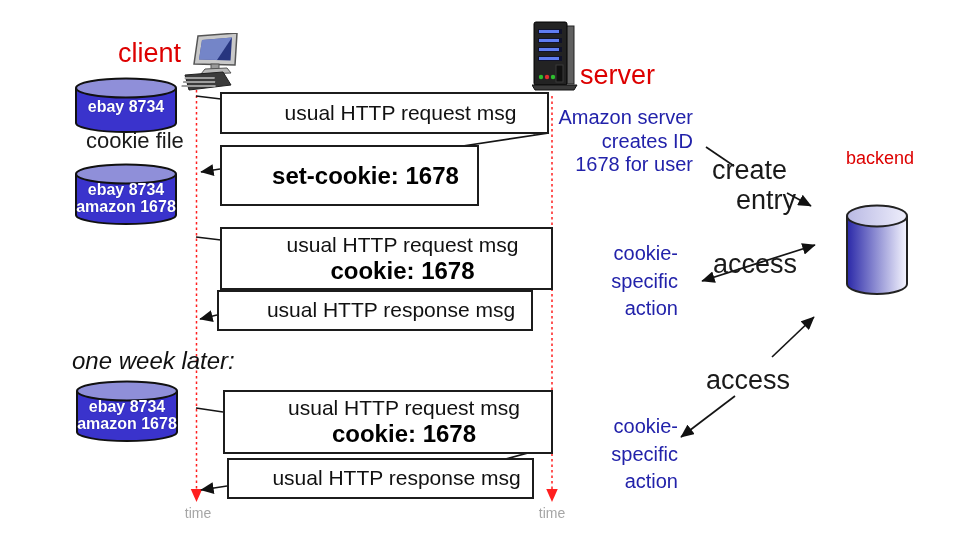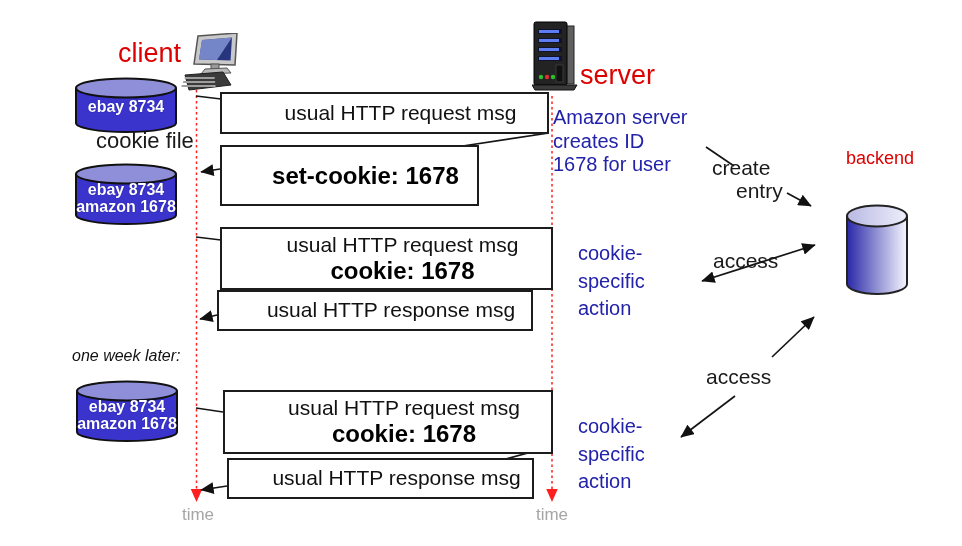--- a/index.html
+++ b/index.html
@@ -1,30 +1,30 @@
 <!DOCTYPE html>
 <html><head>
 <meta charset="utf-8">
 <style>
   html,body{margin:0;padding:0;background:#fff;}
   #stage{position:relative;width:962px;height:528px;background:#ffffff;overflow:hidden;
          font-family:"Liberation Sans",sans-serif;color:#111;}
   .abs{position:absolute;}
   .red-label{color:#dd0000;font-size:27px;}
-  .blue-note{color:#2222aa;font-size:20px;line-height:1.18;text-align:left;}
+  .blue-note{color:#2222aa;font-size:20px;line-height:1.18;text-align:right;}
   .msg-box{position:absolute;background:#fff;border:2px solid #1c1c1c;
            display:flex;flex-direction:column;align-items:center;justify-content:center;
            text-align:center;line-height:1.15;padding-left:32px;}
   .msg-line{font-size:21px;color:#111;}
   .msg-bold{font-size:24px;font-weight:bold;color:#000;}
   .cyl-text{position:absolute;width:100%;text-align:center;color:#ffffff;
             font-weight:bold;font-size:16px;line-height:1.15;text-shadow:0 0 1px #00008b;}
-  .black-label{color:#1a1a1a;font-size:21px;}
-  .time-label{color:#a6a6a6;font-size:17px;text-align:center;width:52px;}
-  .italic-note{font-style:italic;font-size:16px;color:#111;}
+  .black-label{color:#1a1a1a;font-size:27px;}
+  .time-label{color:#a6a6a6;font-size:14px;text-align:center;width:52px;}
+  .italic-note{font-style:italic;font-size:24px;color:#111;}
   svg{display:block;}
 </style>
 </head>
 <body>
 
 <div id="stage">
 
   <svg class="abs" style="left:0;top:0;" width="962" height="546" viewBox="0 0 962 546">
     <defs>
       <marker id="mA" viewBox="0 0 10 8" refX="8.5" refY="4" markerWidth="9" markerHeight="7" orient="auto">
@@ -101,21 +101,21 @@
   </svg>
   <div class="abs red-label" style="left:580px;top:60px;">server</div>
 
   <div class="abs" style="left:74px;top:76px;width:104px;height:58px;">
     <svg width="104" height="58" viewBox="0 0 104 58">
       <path d="M2,12 v35 a50,9 0 0 0 100,0 v-35" fill="#3a33cc" stroke="#111" stroke-width="2"></path>
       <ellipse cx="52" cy="12" rx="50" ry="9.5" fill="#8f8fd9" stroke="#111" stroke-width="2"></ellipse>
     </svg>
     <div class="cyl-text" style="top:22px;">ebay 8734</div>
   </div>
-  <div class="abs black-label" style="left:96px;top:128px;font-size:22px;">cookie file</div>
+  <div class="abs black-label" style="left:86px;top:128px;font-size:22px;">cookie file</div>
 
   <div class="abs" style="left:74px;top:162px;width:104px;height:64px;">
     <svg width="104" height="64" viewBox="0 0 104 64">
       <path d="M2,12 v41 a50,9 0 0 0 100,0 v-41" fill="#3a33cc" stroke="#111" stroke-width="2"></path>
       <ellipse cx="52" cy="12" rx="50" ry="9.5" fill="#8f8fd9" stroke="#111" stroke-width="2"></ellipse>
     </svg>
     <div class="cyl-text" style="top:19px;">ebay 8734</div>
     <div class="cyl-text" style="top:36px;">amazon 1678</div>
   </div>
 

